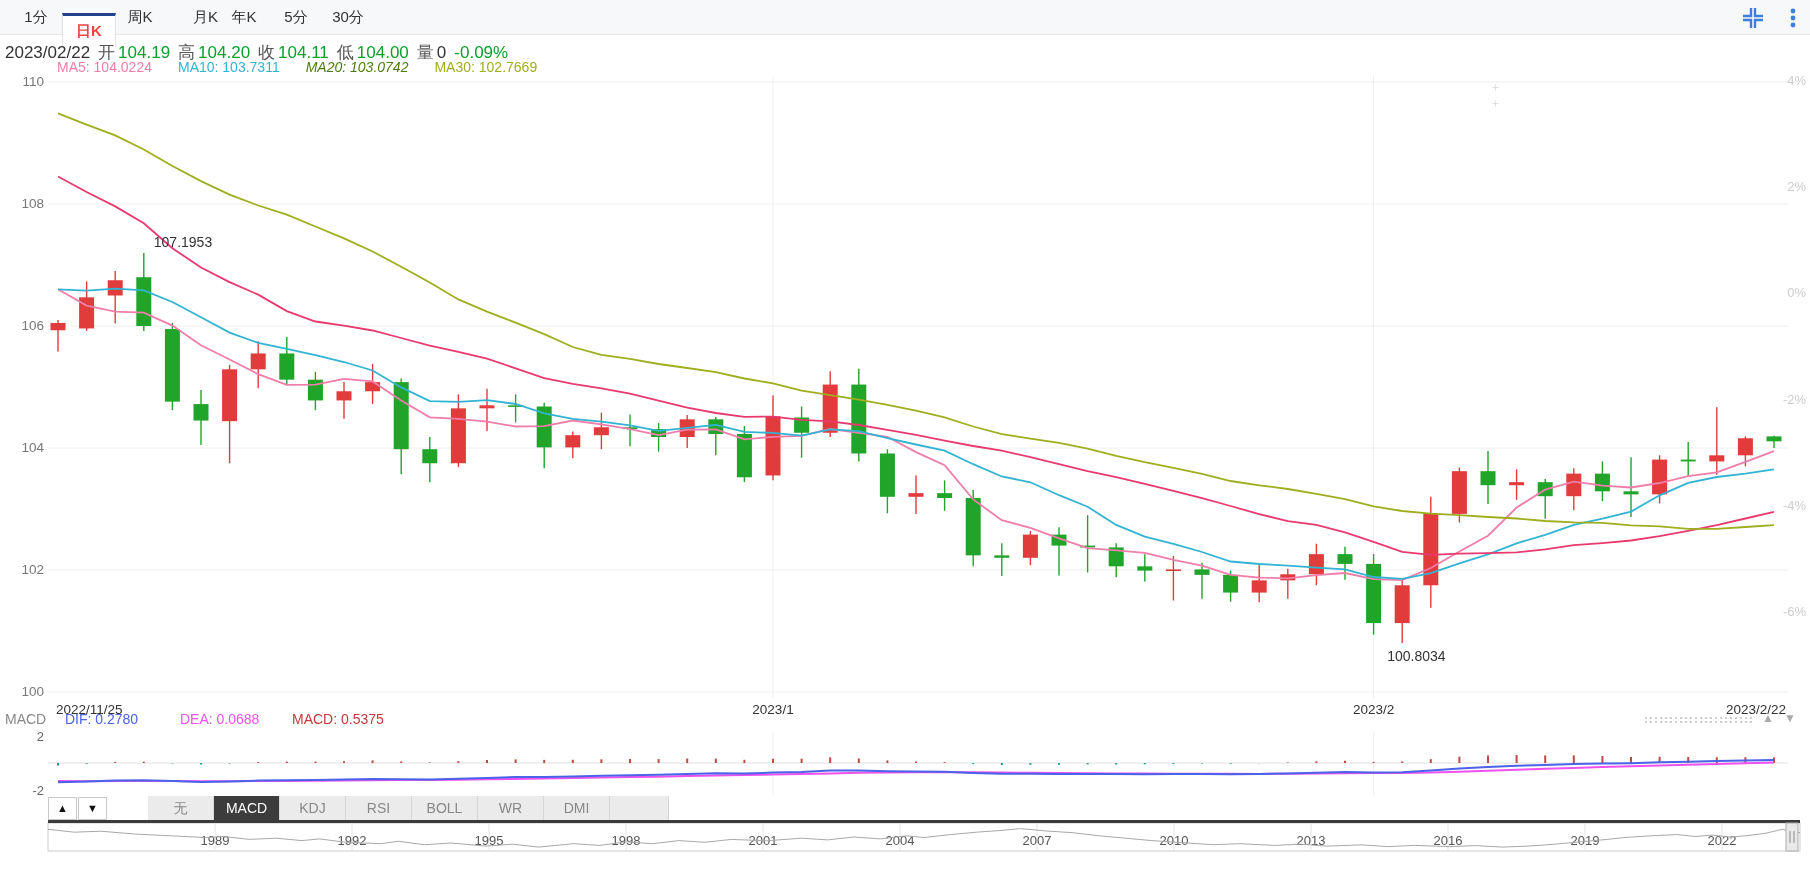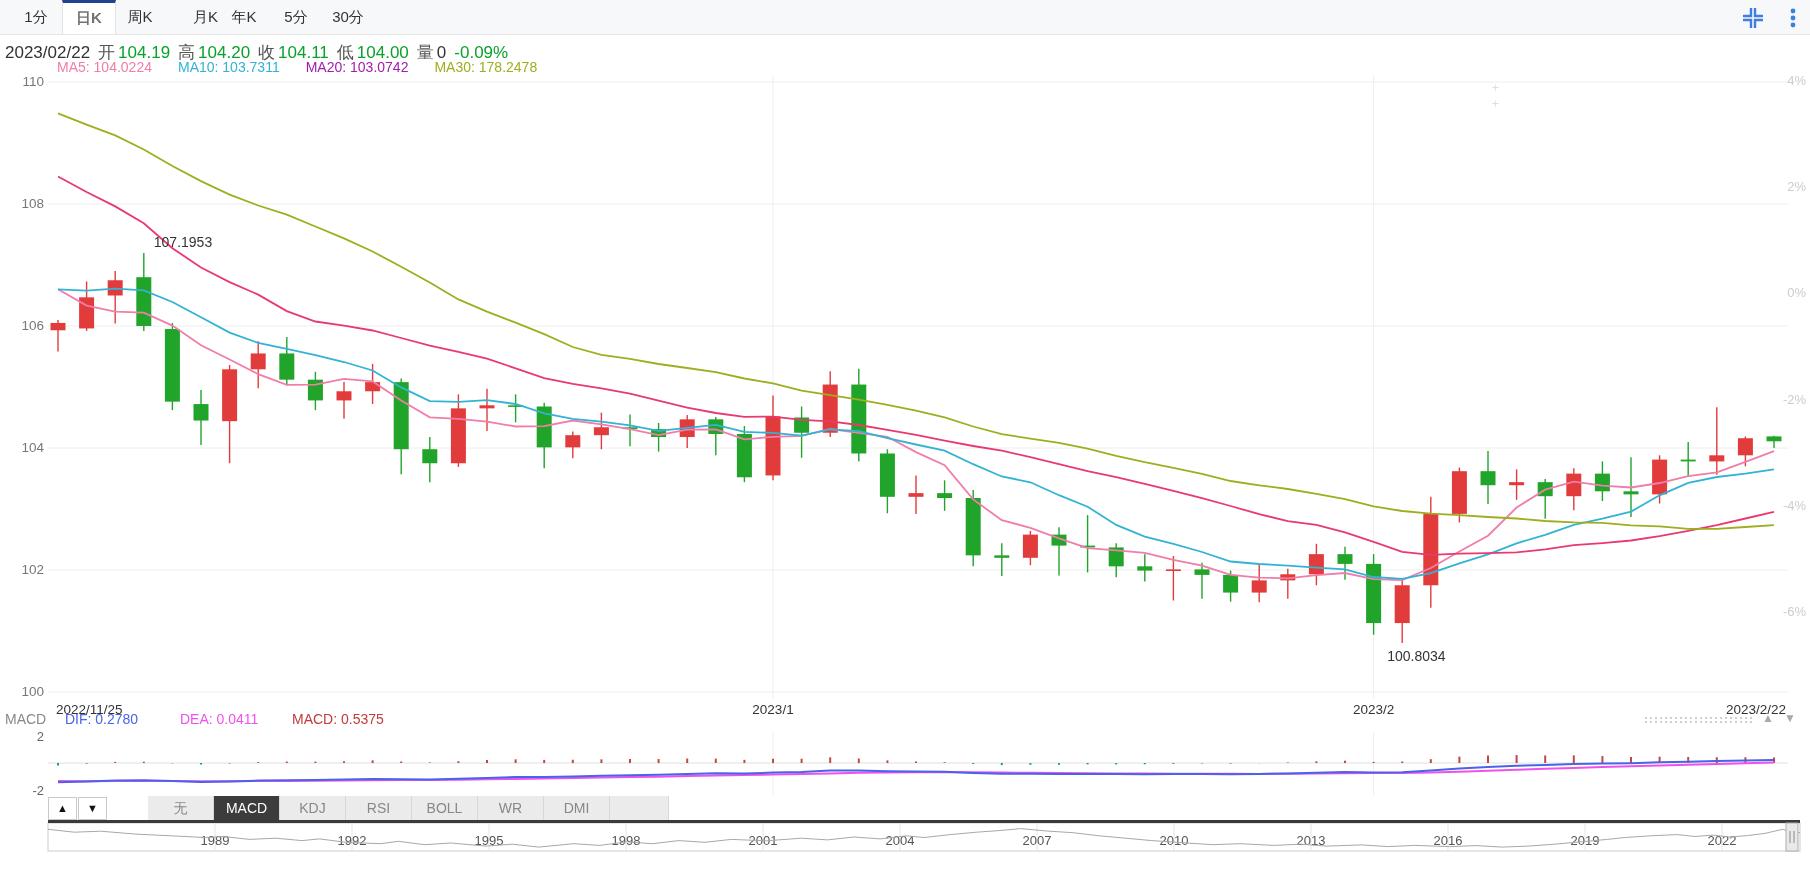--- a/index.html
+++ b/index.html
@@ -4,21 +4,21 @@
 <style>
   html,body{margin:0;padding:0;}
   body{width:1810px;height:889px;position:relative;overflow:hidden;background:#fff;
        font-family:"Liberation Sans","DejaVu Sans",sans-serif;}
   
   #header{position:absolute;left:0;top:0;width:1810px;height:34px;background:#f7f8fa;
           border-bottom:1px solid #e6e6e6;}
   .htab{position:absolute;top:0;height:50px;width:52px;text-align:center;line-height:33px;
         font-size:15px;color:#333;cursor:pointer;}
   .htab.active{background:#fff;border-top:3px solid #24418f;border-left:1px solid #e3e3e3;
-        border-right:1px solid #e3e3e3;line-height:30px;height:31px;color:#737373;font-weight:bold;}
+        border-right:1px solid #e3e3e3;line-height:30px;height:31px;color:#ef4444;font-weight:bold;margin-top:13px;}
   .hicon{position:absolute;top:7px;width:22px;height:22px;cursor:pointer;}
   
   #quote-bar{position:absolute;left:5px;top:41px;height:17px;font-size:17px;color:#444;white-space:nowrap;}
   #quote-bar .lbl{color:#555;margin:0 3px 0 8px;}
   #quote-bar .val{color:#0aa12c;}
   #quote-bar .date{color:#333;}
   #ma-bar{position:absolute;left:57px;top:59px;height:16px;font-size:14px;white-space:nowrap;}
   #ma-bar span{margin-right:26px;}
   
   #macd-bar{position:absolute;left:5px;top:711px;height:16px;font-size:14px;white-space:nowrap;}
@@ -317,27 +317,27 @@
         <circle cx="11" cy="11" r="2.4"></circle>
         <circle cx="11" cy="18" r="2.4"></circle>
       </g>
     </svg>
   </div>
 
 <div id="quote-bar">
   <span class="date">2023/02/22</span><span id="quote-fields"><span class="lbl">开</span><span class="val">104.19</span><span class="lbl">高</span><span class="val">104.20</span><span class="lbl">收</span><span class="val">104.11</span><span class="lbl">低</span><span class="val">104.00</span><span class="lbl">量</span><span class="" style="color: rgb(51, 51, 51);">0</span></span><span class="val" style="margin-left:8px;">-0.09%</span>
 </div>
 
-<div id="ma-bar"><span style="color: rgb(240, 125, 170); margin-top: 9px;">MA5: 104.0224</span><span style="color: rgb(51, 179, 212);">MA10: 103.7311</span><span style="color: #a21caf;">MA20: 103.0742</span><span style="color: rgb(159, 174, 30);">MA30: 178.2478</span></div>
+<div id="ma-bar"><span style="color: rgb(240, 125, 170); margin-top: 9px;">MA5: 104.0224</span><span style="color: rgb(51, 179, 212);">MA10: 103.7311</span><span style="color: #4d7c0f; font-style: italic;">MA20: 103.0742</span><span style="color: rgb(159, 174, 30);">MA30: 102.7669</span></div>
 
 <div id="macd-bar">
   <span class="t" style="left:0;">MACD</span>
   <span id="macd-items">
       <span style="left: 60px; color: rgb(74, 99, 232);">DIF: 0.2780</span>
-      <span style="left: 175px; color: rgb(238, 82, 238);">DEA: 0.0411</span>
+      <span style="left: 175px; color: rgb(238, 82, 238);">DEA: 0.0688</span>
       <span style="left: 287px; color: rgb(194, 58, 58);">MACD: 0.5375</span>
     </span>
 </div>
 <div id="macd-drag">
   <div class="dots-row"></div>
     <div class="dots-row"></div>
 </div>
 <span class="tri" style="left:1762px;">▲</span>
 <span class="tri" style="left:1784px;">▼</span>
 

